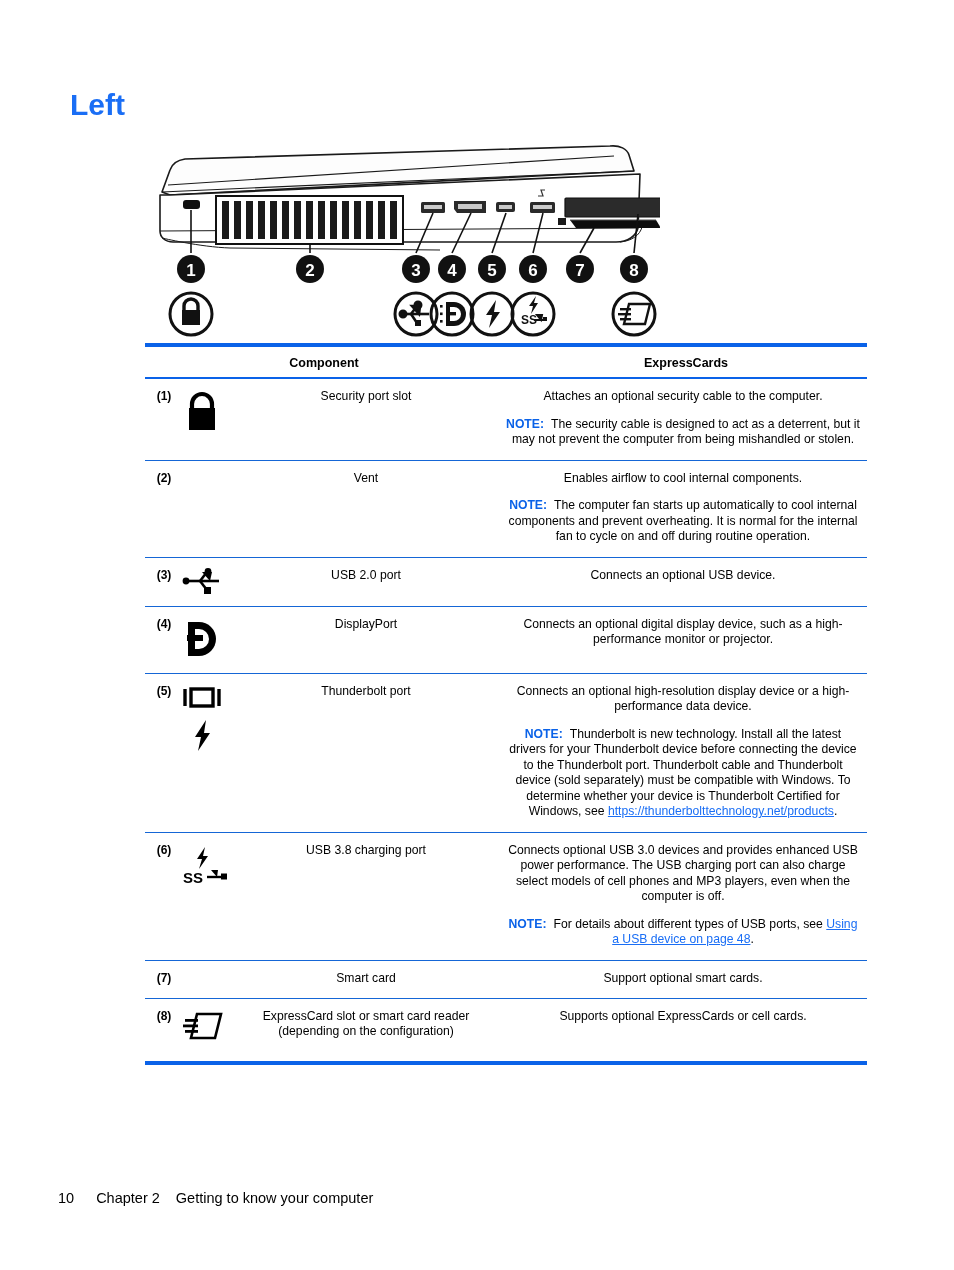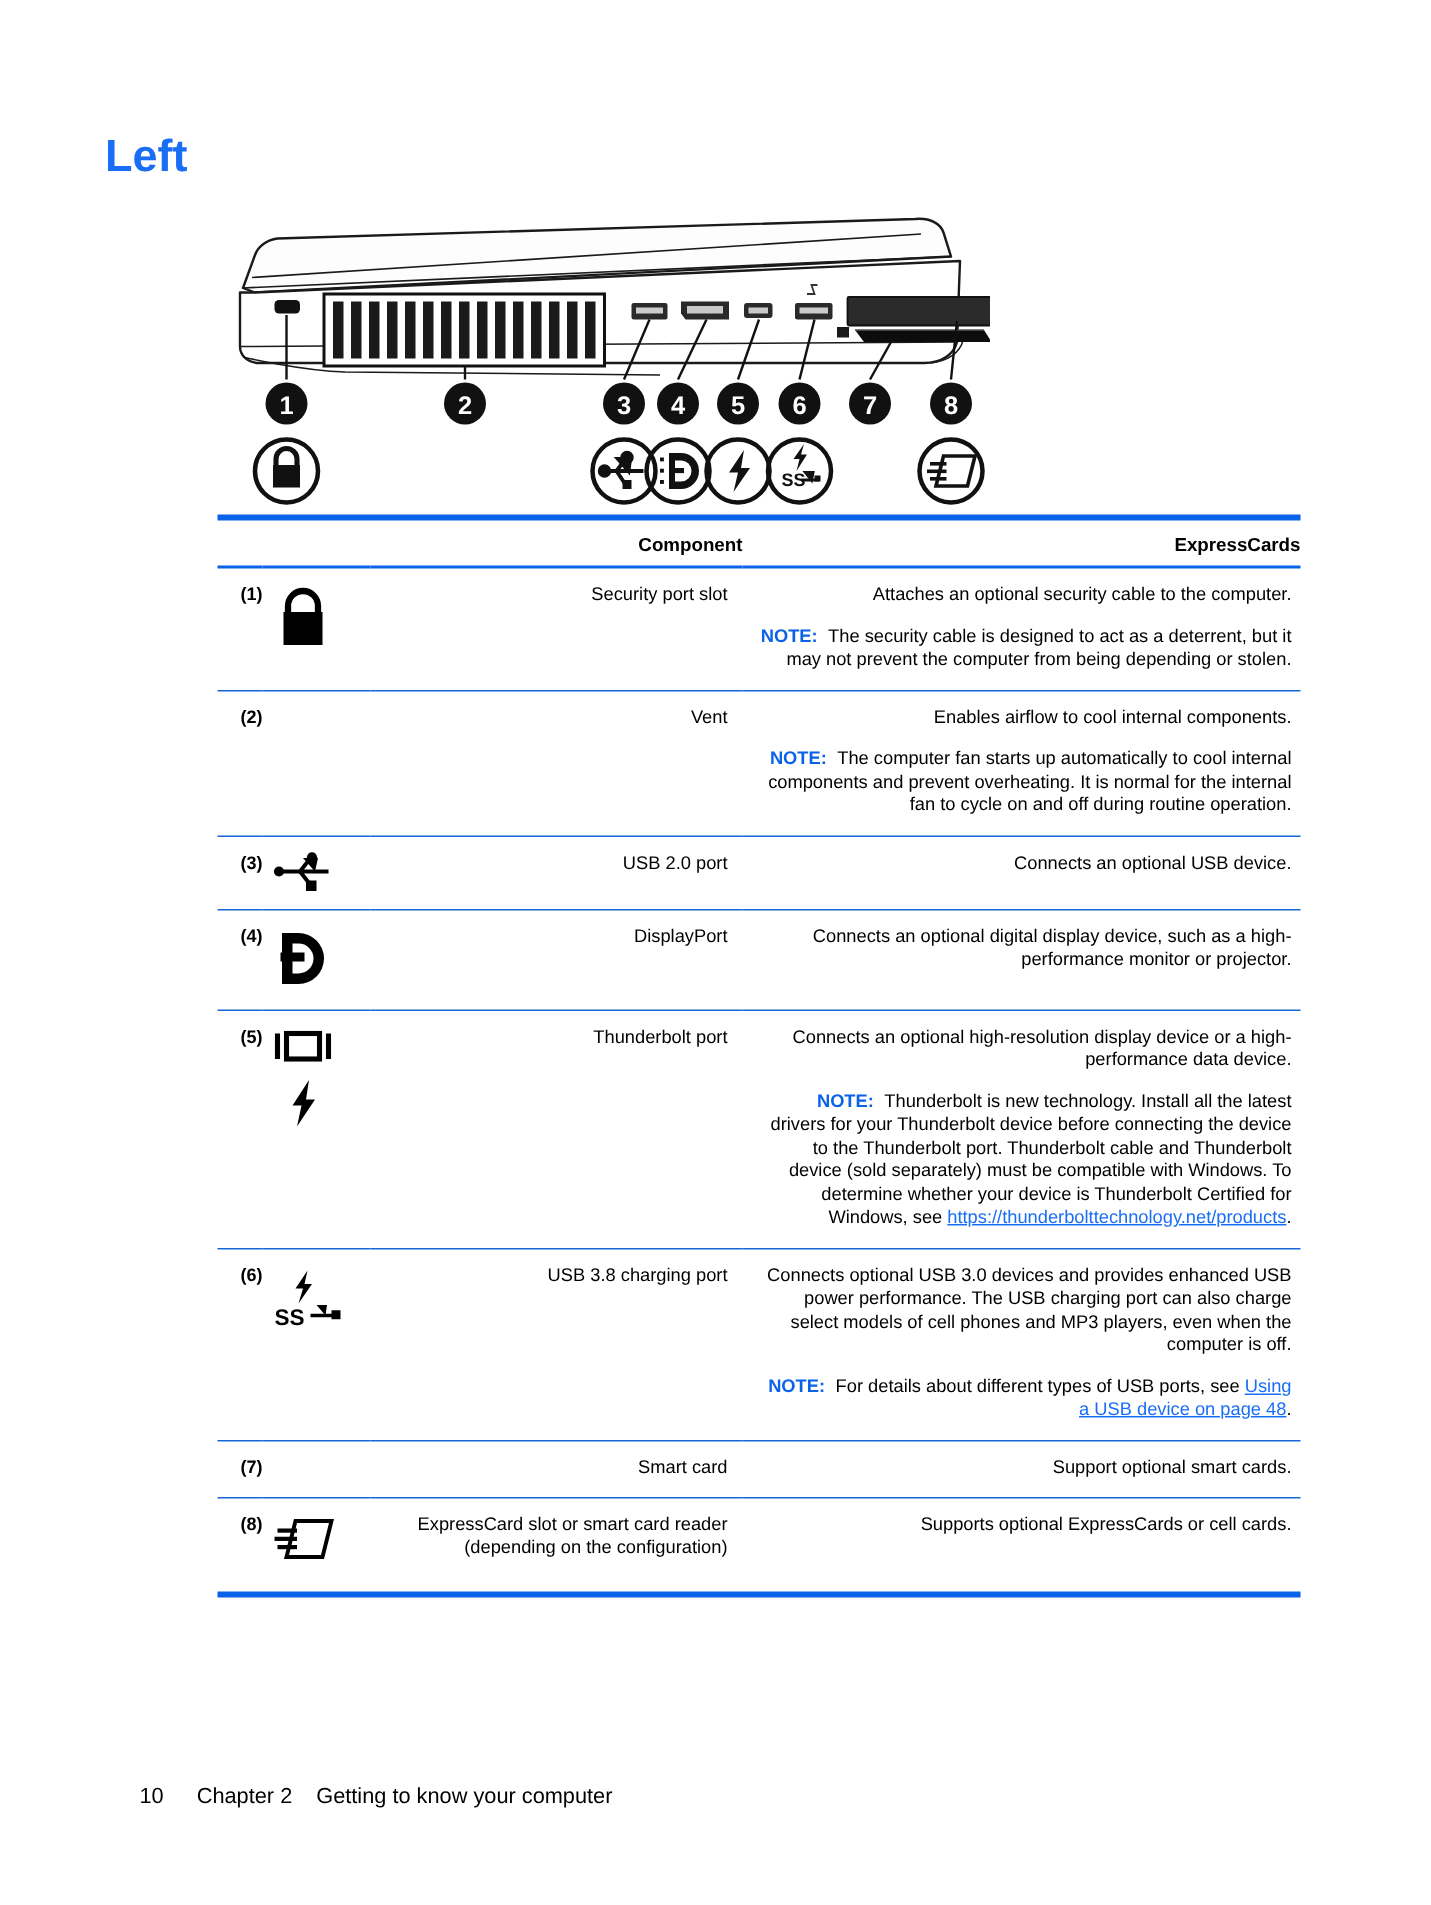--- a/index.html
+++ b/index.html
@@ -42,21 +42,21 @@
   }
   .illustration svg { display: block; }
   .comp-table-inner {
     width: 722px;
     border-collapse: collapse;
     table-layout: fixed;
   }
   .comp-table-inner th,
   .comp-table-inner td {
     vertical-align: top;
-    text-align: right;
+    text-align: center;
     padding: 0;
   }
   .hdr-row th {
     font-size: 12.5px;
     font-weight: bold;
     padding: 9px 0 7px 8px;
     border-bottom: 2px solid #0a62e8;
   }
   .hdr-row th.hdr-desc { padding-left: 10px; }
 
@@ -114,21 +114,20 @@
     background: #0a62e8;
   }
 
   
   .footer {
     position: absolute;
     left: 58px;
     top: 1190px;
     font-size: 14.5px;
     color: #000;
-    margin-left: 35px;
   }
   .footer .pgnum { margin-right: 22px; }
   .footer .chap { margin-right: 16px; }
 </style>
 </head>
 <body>
 
 <div class="page">
 
   <div class="page-heading">Left</div>
@@ -308,21 +307,21 @@
           <td class="cell-num">(1)</td>
           <td class="cell-icon">
             <svg width="42" height="46" viewBox="0 0 42 46" xmlns="http://www.w3.org/2000/svg">
               <path d="M11,20 v-5 a10,10 0 0 1 20,0 v5" fill="none" stroke="#000" stroke-width="4.2"></path>
               <rect x="8" y="19" width="26" height="22" fill="#000"></rect>
             </svg>
           </td>
           <td class="cell-name">Security port slot</td>
           <td class="cell-desc">
             <p>Attaches an optional security cable to the computer.</p>
-            <p><span class="note-label">NOTE:</span><span class="note-gap"></span><span>The security cable is designed to act as a deterrent, but it may not prevent the computer from being depending or stolen.</span></p>
+            <p><span class="note-label">NOTE:</span><span class="note-gap"></span><span>The security cable is designed to act as a deterrent, but it may not prevent the computer from being mishandled or stolen.</span></p>
           </td>
         </tr>
 
         <tr class="body-row">
           <td class="cell-num">(2)</td>
           <td class="cell-icon"></td>
           <td class="cell-name">Vent</td>
           <td class="cell-desc">
             <p>Enables airflow to cool internal components.</p>
             <p><span class="note-label">NOTE:</span><span class="note-gap"></span><span>The computer fan starts up automatically to cool internal components and prevent overheating. It is normal for the internal fan to cycle on and off during routine operation.</span></p>

